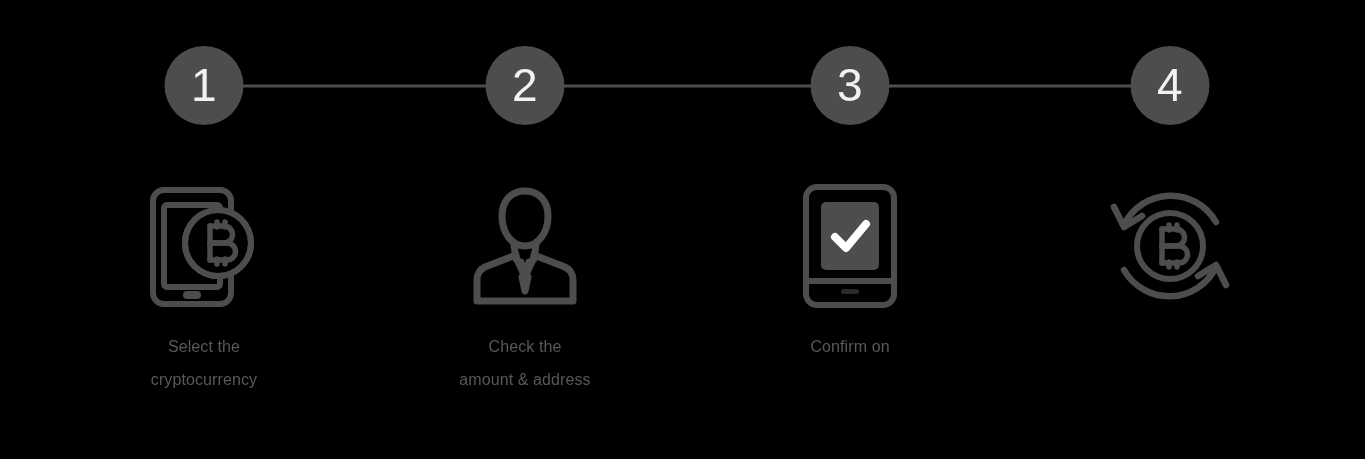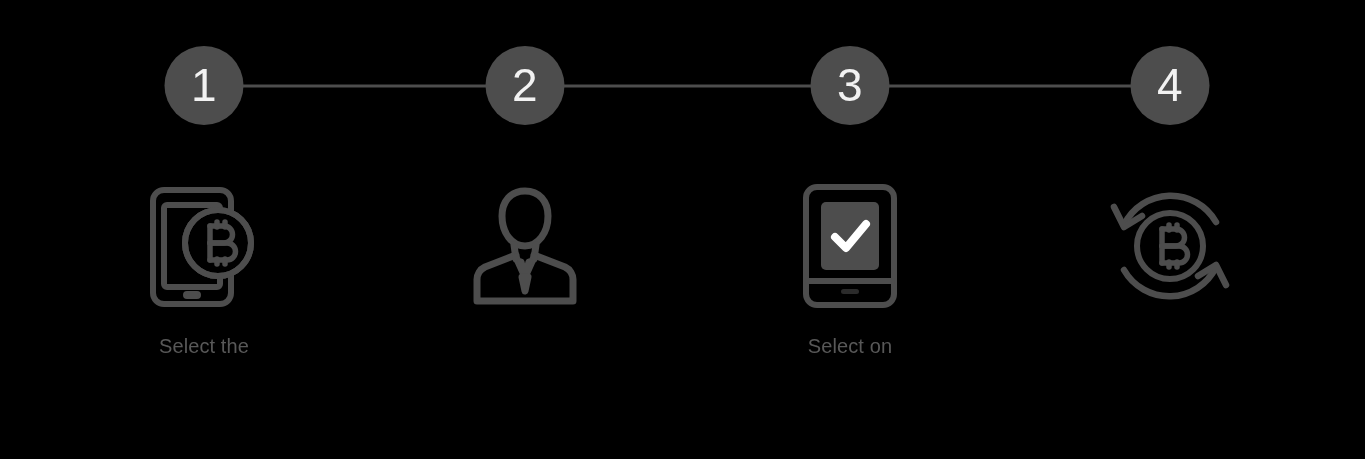--- a/index.html
+++ b/index.html
@@ -94,21 +94,21 @@
     overflow: visible;
   }
 
   
   .caption {
     position: absolute;
     top: 330px;
     left: 0;
     width: 320px;
     color: #585858;
-    font-size: 20px;
+    font-size: 16px;
     line-height: 33px;
     font-weight: 400;
     letter-spacing: 0.1px;
   }
   .caption .line { display: block; white-space: nowrap; }
 </style>
 </head>
 <body>
 
 <div class="stepper">
@@ -141,20 +141,21 @@
             <path d="M81 37 V42"></path>
             <path d="M81 74 V79"></path>
             <path d="M66 41 H80 a8.5 8.5 0 0 1 0 17 H66"></path>
             <path d="M66 58 H83 a8.5 8.5 0 0 1 0 17 H66"></path>
           </g>
         </svg>
       </div>
 
       <div class="caption">
         <span class="line">Select the</span>
+        <span class="line">cryptocurrency</span>
       </div>
     </div>
 
     <div class="step step-2">
       <div class="circle">
         <span class="circle-num">2</span>
       </div>
 
       <div class="icon-wrap">
         <svg width="110" height="122" viewBox="0 0 110 122" fill="none" stroke="#4d4d4d" stroke-width="7" stroke-linecap="round" stroke-linejoin="round">
@@ -166,20 +167,24 @@
 
           <path d="M46 70 L15 82 a14 14 0 0 0 -8 13 V116 H103 V95 a14 14 0 0 0 -8 -13 L64 70"></path>
 
           <path d="M46 72 L55 92 L64 72"></path>
 
           <path d="M51 77 L55 92 L59 77"></path>
           <path d="M52 92 L55 106 L58 92 Z"></path>
         </svg>
       </div>
 
+      <div class="caption">
+        <span class="line">Check the</span>
+        <span class="line">amount &amp; address</span>
+      </div>
     </div>
 
     <div class="step step-3">
       <div class="circle">
         <span class="circle-num">3</span>
       </div>
 
       <div class="icon-wrap">
         <svg width="102" height="126" viewBox="0 0 102 126" fill="none" stroke="#4d4d4d" stroke-width="6" stroke-linecap="round" stroke-linejoin="round">
 
@@ -189,21 +194,21 @@
 
           <rect x="22" y="19" width="58" height="68" rx="5" ry="5" fill="#4d4d4d" stroke="none"></rect>
 
           <path d="M36 54 L47 65 L67 41" stroke="#ffffff" stroke-width="8"></path>
 
           <rect x="42" y="106" width="18" height="5" rx="2.5" ry="2.5" fill="#2b2b2b" stroke="none"></rect>
         </svg>
       </div>
 
       <div class="caption">
-        <span class="line">Select on</span>
+        <span class="line">Confirm on</span>
       </div>
     </div>
 
     <div class="step step-4">
       <div class="circle">
         <span class="circle-num">4</span>
       </div>
 
       <div class="icon-wrap">
         <svg width="120" height="122" viewBox="0 0 120 122" fill="none" stroke="#4d4d4d" stroke-width="6.5" stroke-linecap="round" stroke-linejoin="round">

